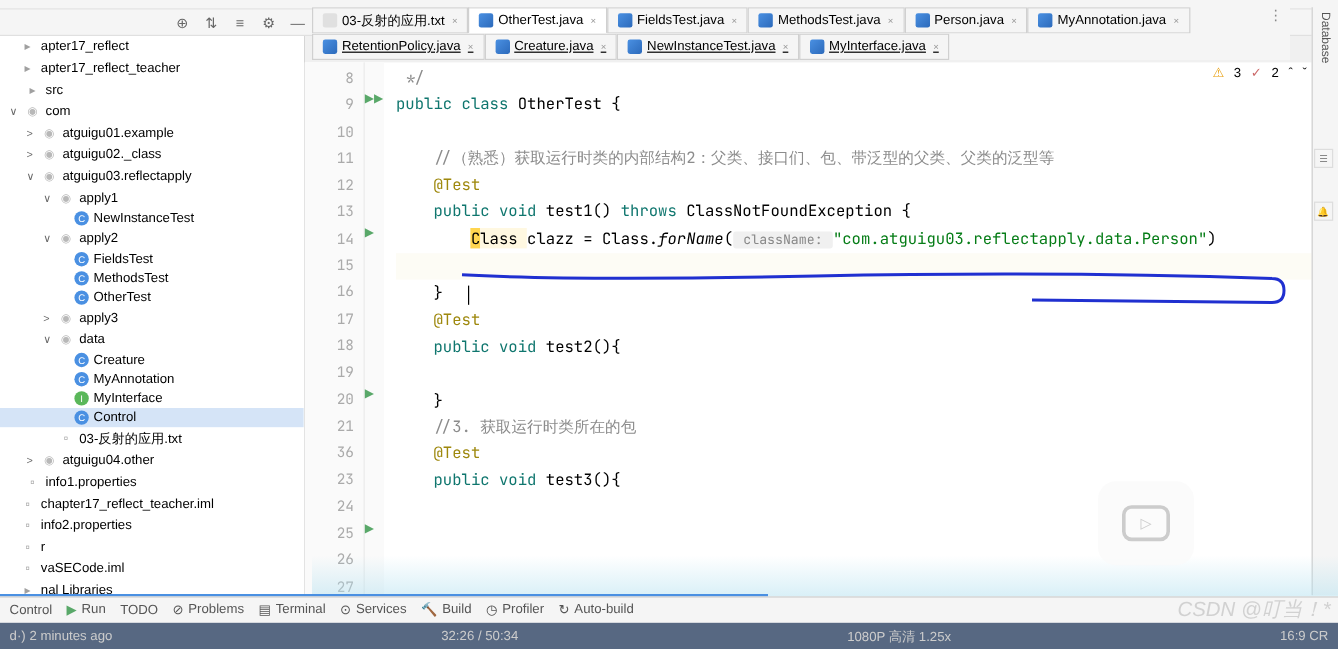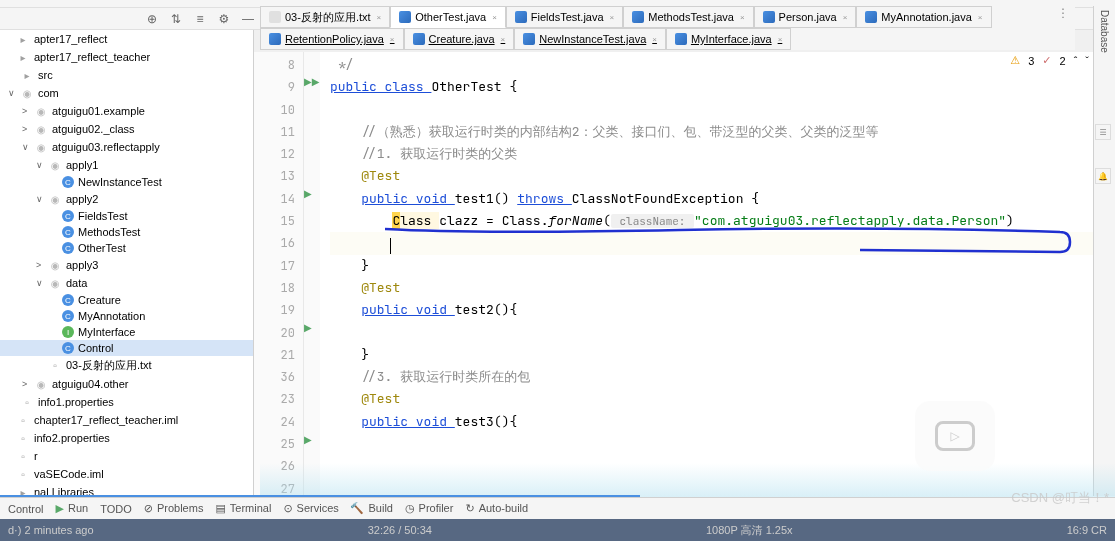--- a/index.html
+++ b/index.html
@@ -34,42 +34,42 @@
     .class-icon { background: #4a90e2; color: #fff; border-radius: 50%; font-size: 8px; width: 12px; height: 12px; }
     .interface-icon { background: #5ab75a; color: #fff; border-radius: 50%; font-size: 8px; width: 12px; height: 12px; }
     .file-icon { color: #888; }
     
     .editor-area { flex: 1; display: flex; background: #fff; position: relative; margin-top: 22px; }
     .gutter { width: 50px; background: #fafafa; border-right: 1px solid #e8e8e8; text-align: right; padding-right: 8px; color: #aaa; font-family: "JetBrains Mono", Consolas, monospace; font-size: 12px; line-height: 22.3px; user-select: none; padding-top: 2px; }
     .gutter-icons { width: 16px; background: #fafafa; position: relative; }
     .run-icon { position: absolute; color: #59a869; font-size: 10px; }
     .code-area { flex: 1; padding: 2px 10px 0 10px; font-family: "JetBrains Mono", Consolas, monospace; font-size: 13px; line-height: 22.3px; position: relative; }
     .code-line { white-space: pre; }
-    .kw { color: #1d4ed8; text-decoration: underline; }
+    .kw { color: #0f766e; }
     .cls { color: #000; }
     .anno { color: #9e880d; }
     .str { color: #067d17; }
     .cmt { color: #8c8c8c; }
     .method-italic { font-style: italic; }
     .param-hint { background: #f0f0f0; color: #888; font-size: 11px; padding: 0 2px; border-radius: 2px; }
     .highlight-bg { background: #fff8e1; display: inline; }
     .highlighted-class { background: #ffd54f; }
     .cursor-line { position: absolute; left: 70px; top: 186px; width: 1px; height: 16px; background: #000; }
     .underline-svg { position: absolute; pointer-events: none; }
     .indicators { position: absolute; right: 26px; top: 54px; display: flex; gap: 8px; align-items: center; font-size: 11px; }
     .warn-ind { color: #e69900; }
     .err-ind { color: #cc6b6b; }
     
     .right-bar { position: absolute; right: 0; top: 6px; width: 22px; height: 490px; background: #f5f5f5; border-left: 1px solid #d0d0d0; writing-mode: vertical-rl; text-orientation: mixed; font-size: 10px; display: flex; align-items: center; padding-top: 4px; color: #555; }
     
     .bottom-toolbar { position: absolute; bottom: 22px; left: 0; right: 0; height: 22px; background: #f5f5f5; border-top: 1px solid #d0d0d0; display: flex; align-items: center; gap: 12px; padding: 0 8px; font-size: 11px; color: #555; }
     .bottom-item { display: flex; align-items: flex-start; gap: 4px; cursor: pointer; }
     
     .status-bar { position: absolute; bottom: 0; left: 0; right: 0; height: 22px; background: rgba(60,80,110,0.85); color: #ccc; display: flex; align-items: center; padding: 0 8px; font-size: 11px; justify-content: space-between; }
-    .watermark { position: absolute; right: 6px; bottom: 34px; color: rgba(200,200,200,0.8); font-size: 13px; }
+    .watermark { position: absolute; right: 6px; bottom: 22px; color: rgba(200,200,200,0.8); font-size: 17px; font-style: italic; }
     .video-overlay { position: absolute; right: 120px; bottom: 70px; width: 80px; height: 70px; background: rgba(250,250,250,0.8); border-radius: 15px; display: flex; align-items: center; justify-content: center; }
     .play-btn { width: 40px; height: 30px; border: 3px solid #ccc; border-radius: 8px; display: flex; align-items: center; justify-content: center; }
     .wave-overlay { position: absolute; left: 260px; bottom: 38px; right: 0; height: 40px; background: linear-gradient(to bottom, rgba(180,225,240,0) 0%, rgba(180,225,240,0.6) 100%); }
     .progress-bar { position: absolute; left: 0; bottom: 42px; width: 640px; height: 4px; background: #4a90e2; }
     .sub-right { position: absolute; right: 0; top: 120px; width: 20px; }
     .sub-right-item { width: 16px; height: 16px; margin: 4px 0; border: 1px solid #ddd; display: flex; align-items: center; justify-content: center; font-size: 8px; color: #888;}
   </style>
 </head>
 <body>
 
@@ -336,21 +336,20 @@
       <span class="run-icon" style="top:24px">▶▶</span>
       <span class="run-icon" style="top:136px">▶</span>
       <span class="run-icon" style="top:270px">▶</span>
       <span class="run-icon" style="top:382px">▶</span>
     </div>
     <div class="code-area">
       <div class="code-line"><span class="cmt"> */</span></div>
       <div class="code-line"><span class="kw">public class </span><span>OtherTest {</span></div>
       <div class="code-line">&nbsp;</div>
       <div class="code-line">    <span class="cmt">//（熟悉）获取运行时类的内部结构2：父类、接口们、包、带泛型的父类、父类的泛型等</span></div>
-      <div class="code-line">    <span class="cmt">//1. 获取运行时类的父类</span></div>
       <div class="code-line">    <span class="anno">@Test</span></div>
       <div class="code-line">    <span class="kw">public void </span><span>test1</span><span>() </span><span class="kw">throws </span><span>ClassNotFoundException {</span></div>
       <div class="code-line">        <span class="highlight-bg"><span class="highlighted-class">C</span><span class="cls">lass </span></span><span>clazz = Class.</span><span class="method-italic">forName</span><span>(</span><span class="param-hint"> className: </span><span class="str">"com.atguigu03.reflectapply.data.Person"</span><span>)</span></div>
       <div class="code-line" style="background:#fdfcf5;">        </div>
       <div class="code-line">    <span>}</span></div>
       <div class="code-line">    <span class="anno">@Test</span></div>
       <div class="code-line">    <span class="kw">public void </span><span>test2</span><span>(){</span></div>
       <div class="code-line">&nbsp;</div>
       <div class="code-line">    <span>}</span></div>
       <div class="code-line">    <span class="cmt">//3. 获取运行时类所在的包</span></div>

